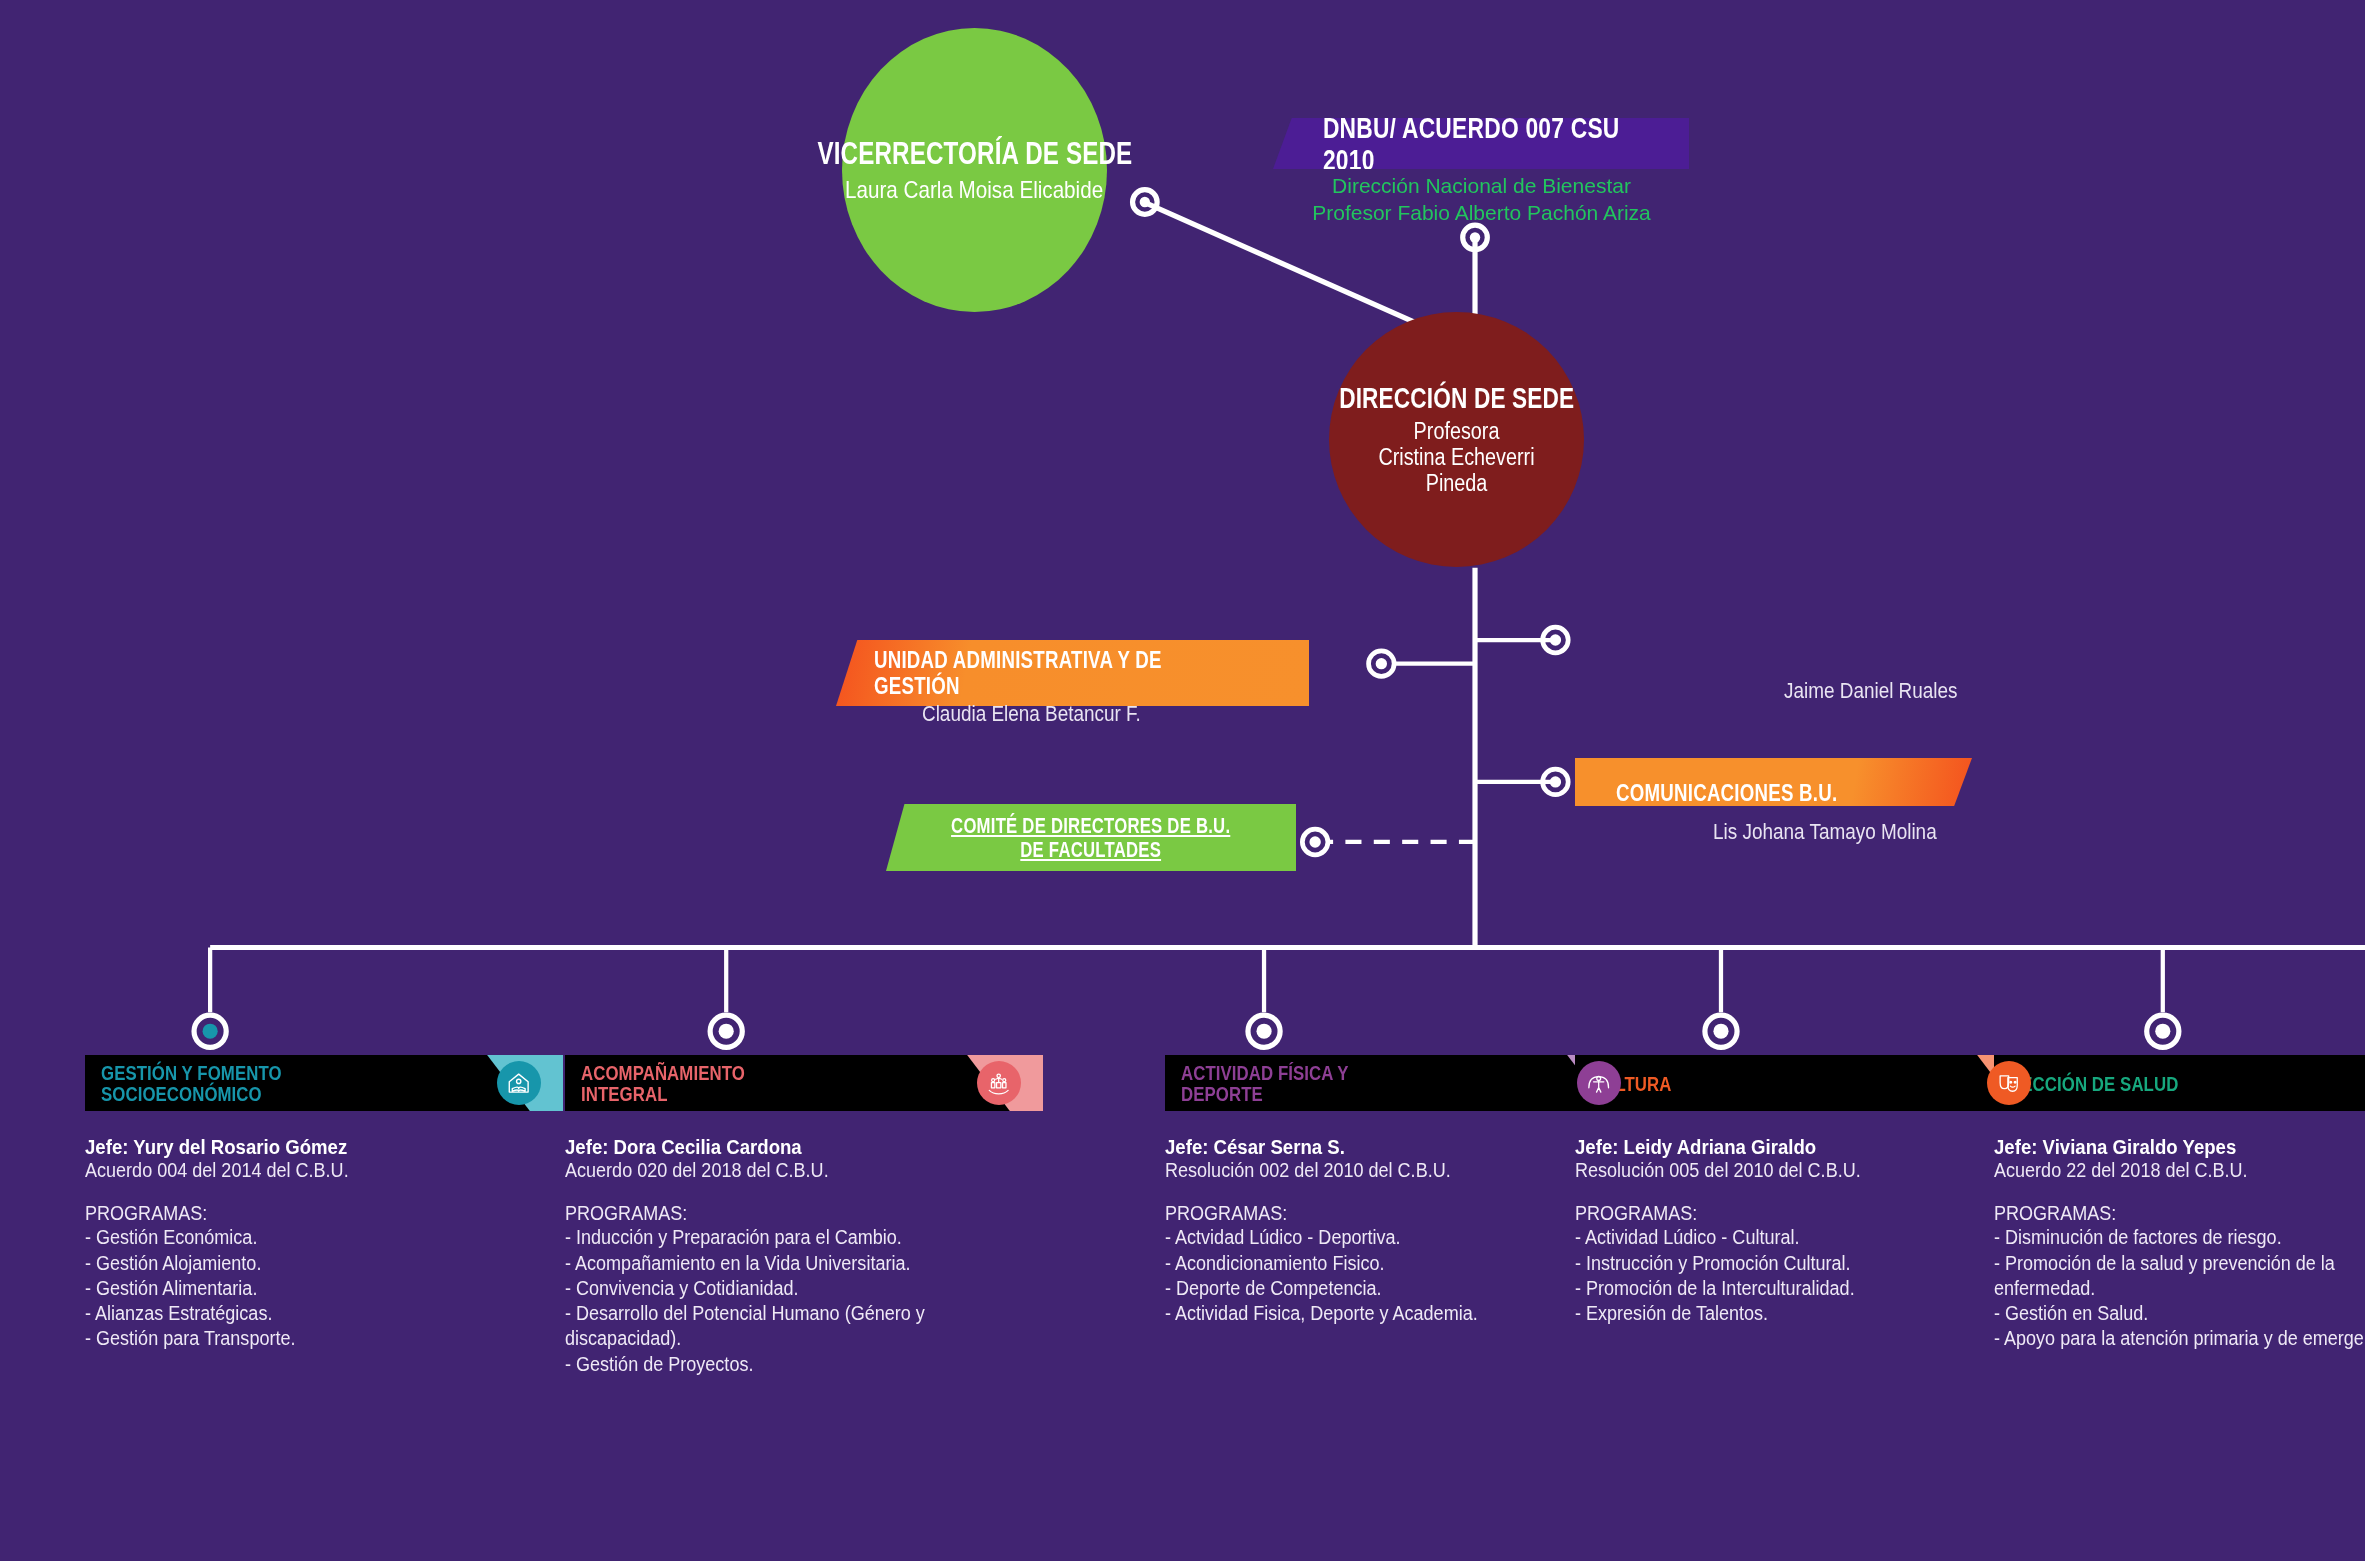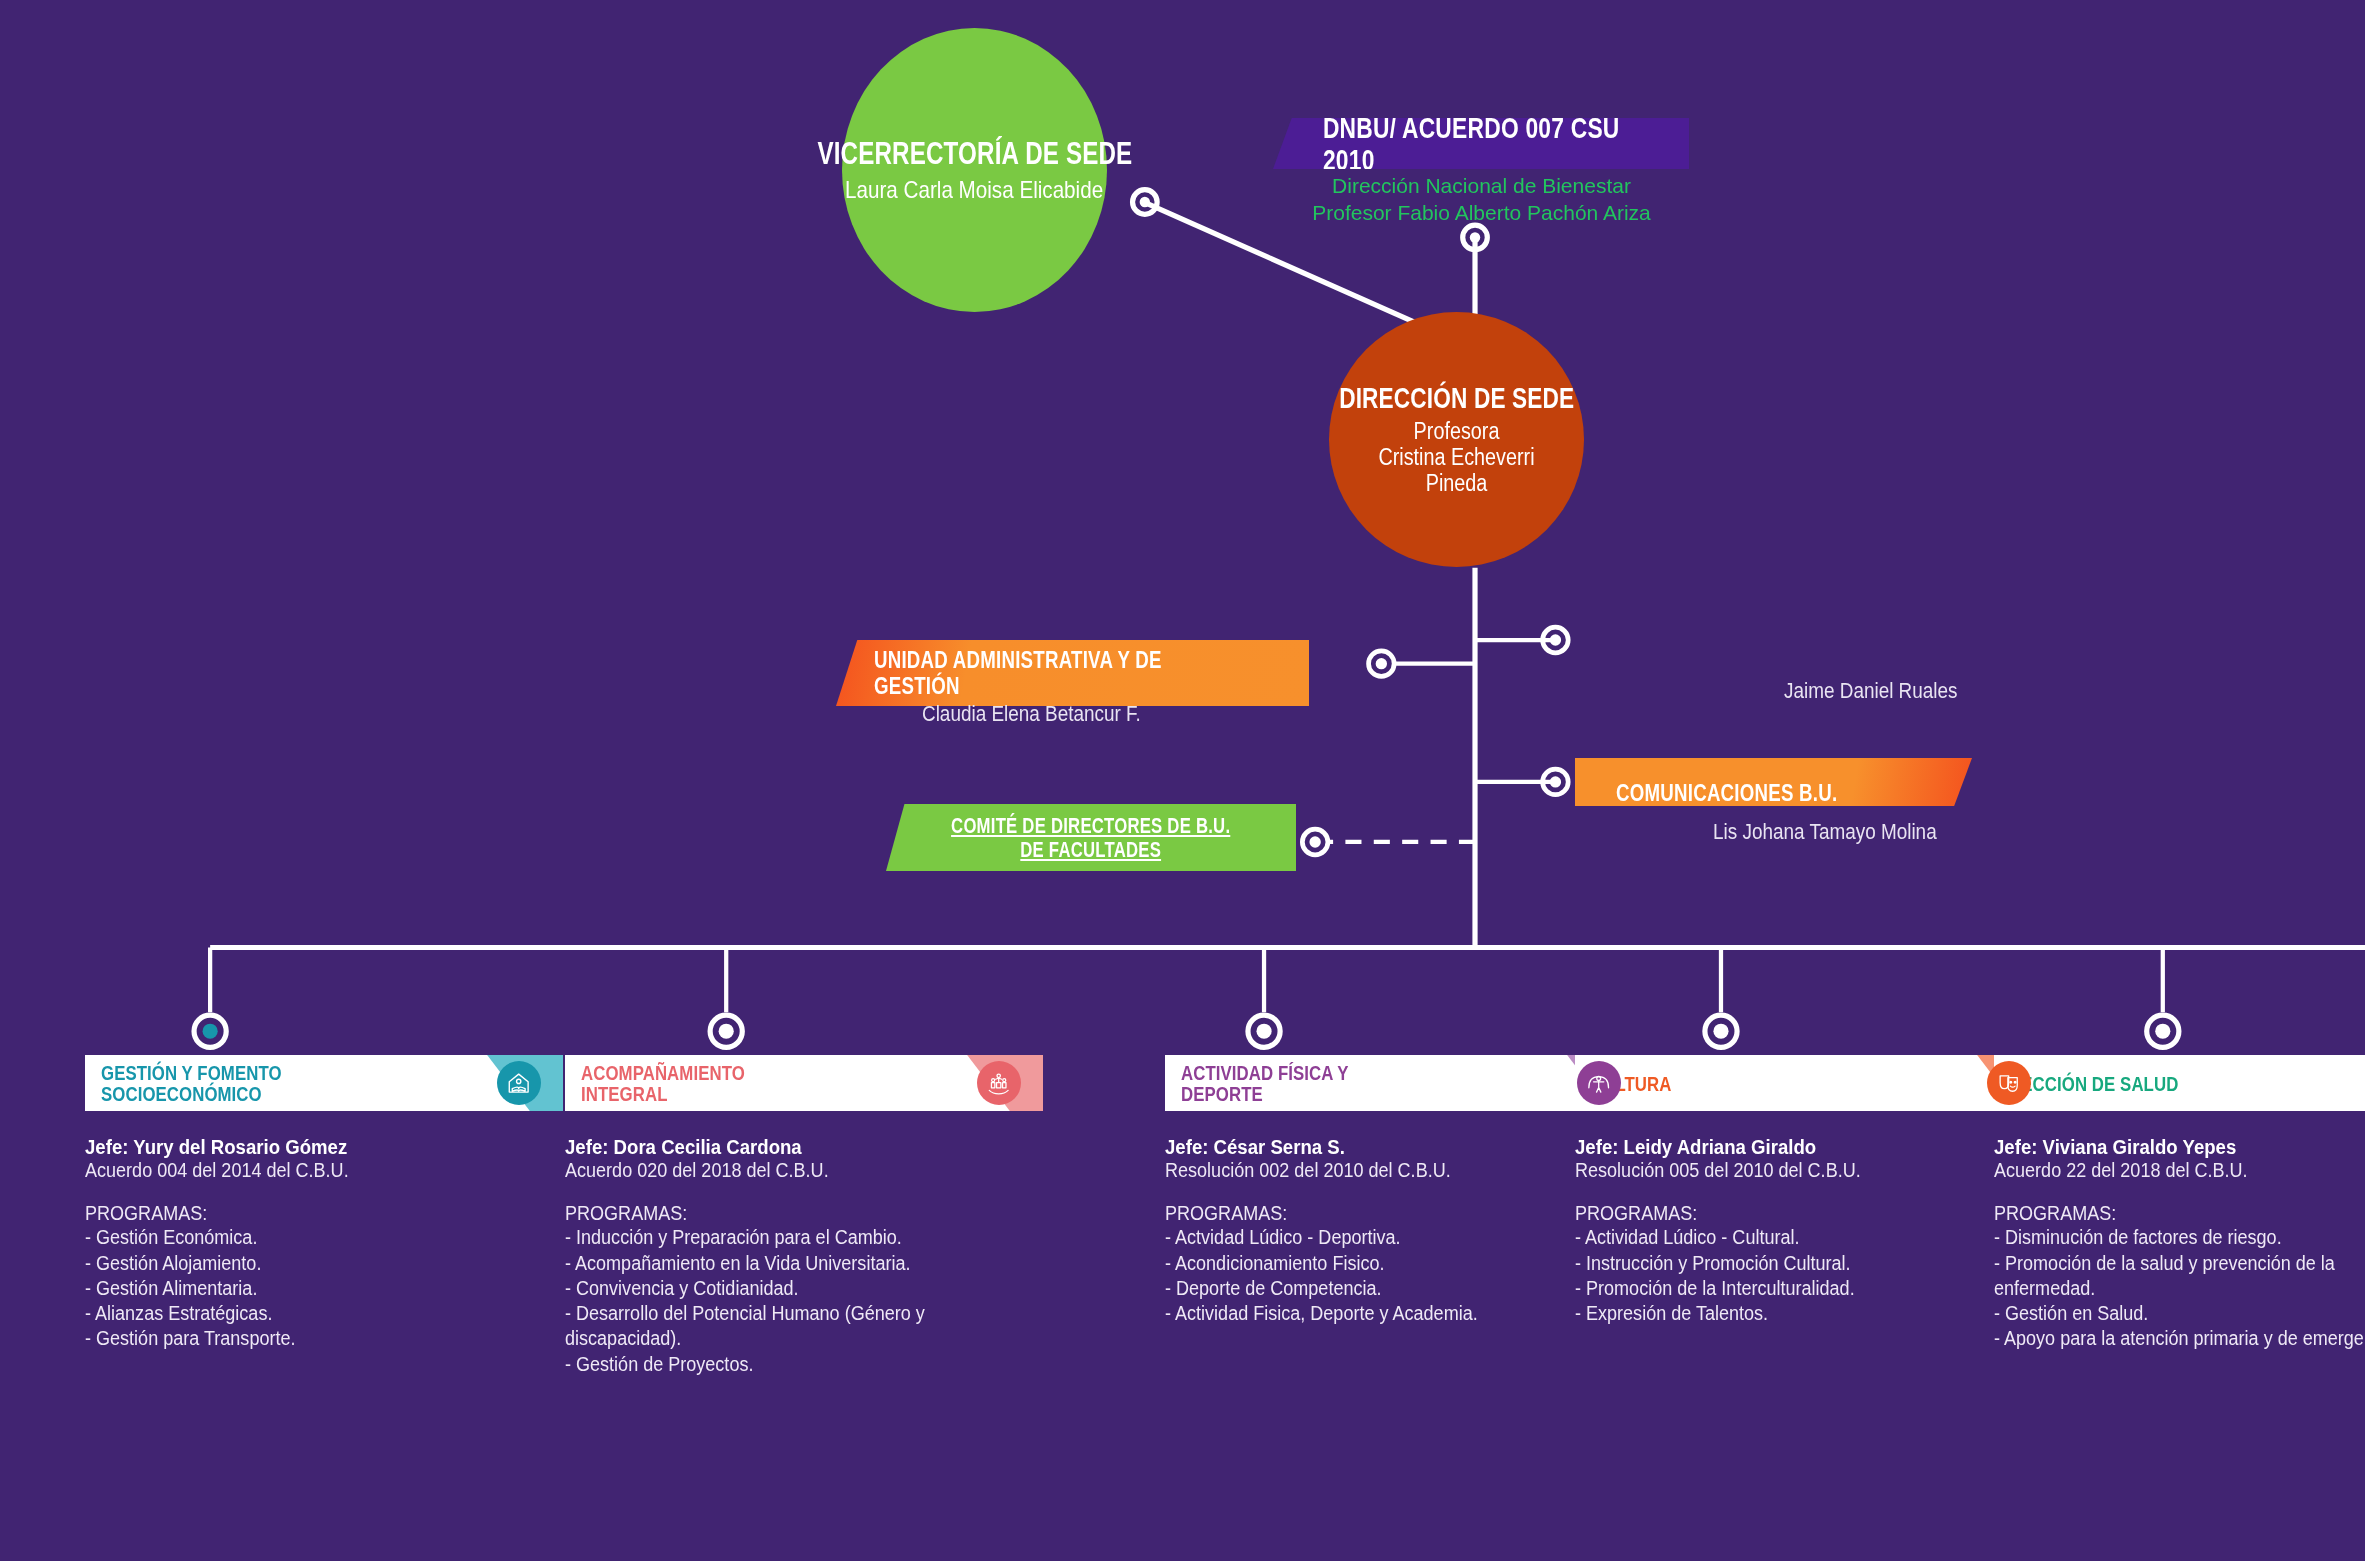--- a/index.html
+++ b/index.html
@@ -42,21 +42,21 @@
 
   #vicerrectoria {
     left: 842px; top: 28px; width: 265px; height: 284px;
     background: #7ac943;
   }
   #vicerrectoria .ttl { font-size: 31px; }
   #vicerrectoria .sub { font-size: 24px; margin-top: 4.7px; }
 
   #direccion-sede {
     left: 1329px; top: 312px; width: 255px; height: 255px;
-    background: #c2410c;
+    background: #7f1d1d;
   }
   #direccion-sede .ttl { font-size: 29px; }
   #direccion-sede .sub { font-size: 23px; margin-top: 3.8px; }
 
   
   .banner {
     position: absolute;
     display: flex;
     align-items: center;
     color: #fff;
@@ -134,21 +134,21 @@
     text-decoration: underline;
   }
   #bn-comite .btxt { transform-origin: center center; }
 
   
   .card { position: absolute; top: 1055px; width: 478px; }
 
   .card-head {
     position: relative;
     height: 56px;
-    background: #ffffff;
+    background: #000000;
     overflow: hidden;
     display: flex;
     align-items: center;
   }
   .card-head .wedge {
     position: absolute; right: 0; top: 0; height: 56px; width: 128px;
   }
   .card-head .hname {
     position: relative; z-index: 2;
     font-weight: 700;

